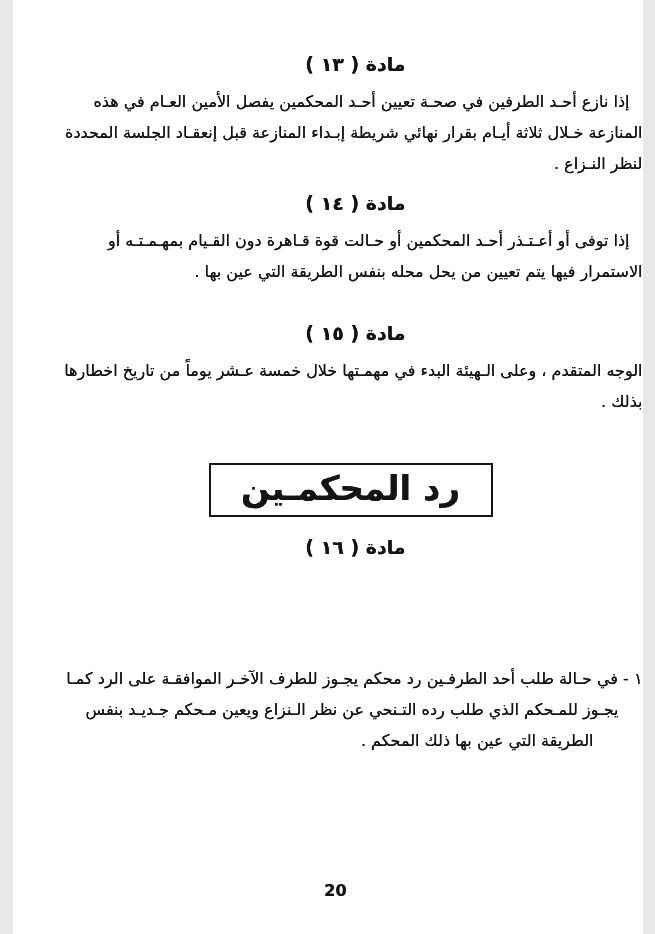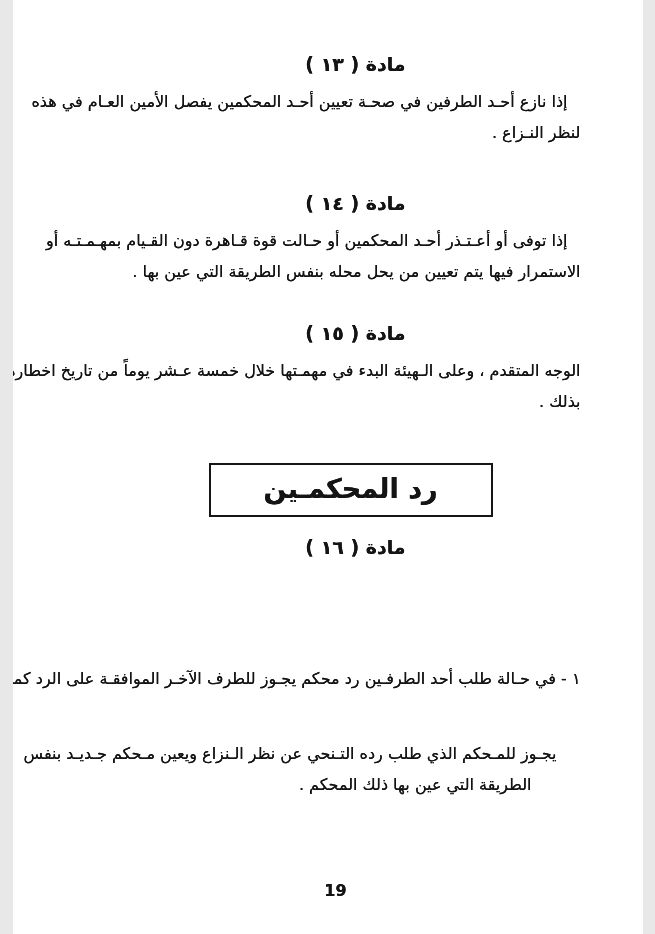--- a/index.html
+++ b/index.html
@@ -29,45 +29,44 @@
     display:inline-block;
     transform:translateX(28px); 
     font-size:19px;
     font-weight:bold;
     letter-spacing:1px;
     text-shadow:0 0 0.5px currentColor;
     white-space:nowrap;
   }
   .lines{
     margin-top:9px;
-    padding-right:62px;
     padding-left:56px;
   }
   .line{
     line-height:31px;
     height:31px;
     font-size:16px;
     text-align:right;
     white-space:nowrap;
     text-shadow:0 0 0.45px currentColor;
   }
   .ind-first{padding-right:13px;}
-  .ind-hang1{padding-right:24px;margin-top:44px;}
+  .ind-hang1{padding-right:24px;}
   .ind-hang2{padding-right:49px;}
   
   .box{
     position:absolute;
     top:463px;left:196px;
     width:280px;height:50px;
     border:2px solid #161616;
     background:#ffffff;
     display:flex;align-items:center;justify-content:center;
   }
   .box span{
-    font-size:27px;
+    font-size:34px;
     font-weight:bold;
     letter-spacing:2px;
     text-shadow:0 0 0.6px currentColor;
     white-space:nowrap;
     padding-bottom:4px;
   }
   
   .pagenum{
     position:absolute;
     top:881px;left:0;right:0;
@@ -82,20 +81,21 @@
 <body>
 
 <div class="page">
 
   <section class="article" id="art13">
     <div class="h-row">
       <span class="h-text">مادة ( ١٣ )</span>
     </div>
     <div class="lines">
       <div class="line ind-first">إذا نازع أحـد الطرفين في صحـة تعيين أحـد المحكمين يفصل الأمين العـام في هذه</div>
+      <div class="line">المنازعة خـلال ثلاثة أيـام بقرار نهائي شريطة إبـداء المنازعة قبل إنعقـاد الجلسة المحددة</div>
       <div class="line">لنظر النـزاع .</div>
     </div>
   </section>
 
   <section class="article" id="art14">
     <div class="h-row">
       <span class="h-text">مادة ( ١٤ )</span>
     </div>
     <div class="lines">
       <div class="line ind-first">إذا توفى أو أعـتـذر أحـد المحكمين أو حـالت قوة قـاهرة دون القـيام بمهـمـتـه أو</div>
@@ -125,16 +125,16 @@
 
   <section class="article" id="art17">
     <div class="lines">
       <div class="line">١ - في حـالة طلب أحد الطرفـين رد محكم يجـوز للطرف الآخـر الموافقـة على الرد كمـا</div>
       <div class="line ind-hang1">يجـوز للمـحكم الذي طلب رده التـنحي عن نظر الـنزاع ويعين مـحكم جـديـد بنفس</div>
       <div class="line ind-hang2">الطريقة التي عين بها ذلك المحكم .</div>
     </div>
   </section>
 
   <div class="pagenum">
-    <span>19</span>
+    <span>20</span>
   </div>
 
 </div>
 
 </body></html>

